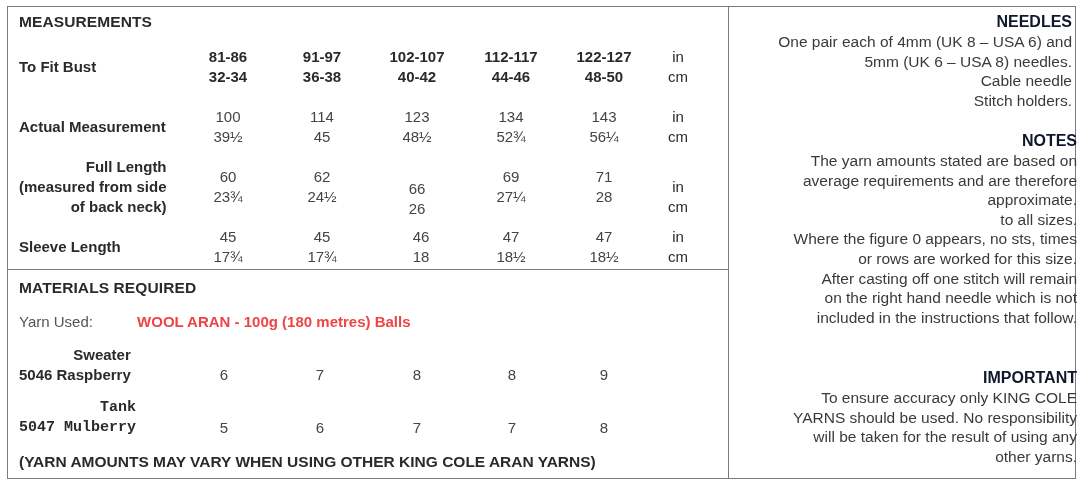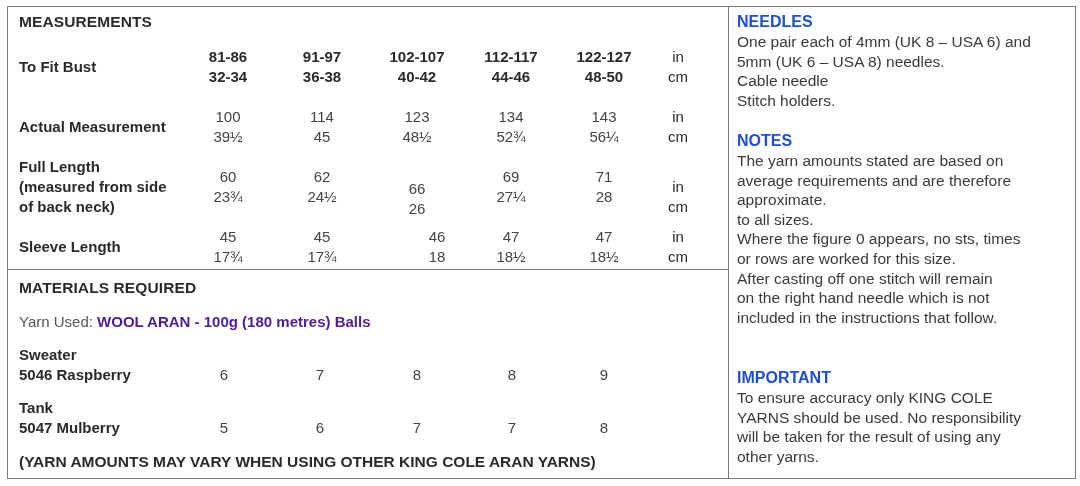--- a/index.html
+++ b/index.html
@@ -2,31 +2,31 @@
 <html><head>
 <meta charset="utf-8">
 <style>
   html, body { margin:0; padding:0; background:#ffffff; }
   body { width:1080px; height:486px; position:relative; overflow:hidden;
          font-family:"Liberation Sans", "DejaVu Sans", sans-serif; color:#2b2b2b; }
   .frame { position:absolute; border:1px solid #7a7a7a; box-sizing:border-box; }
   #left-top { left:7px; top:6px; width:722px; height:264px; }
   #left-bottom { left:7px; top:269px; width:722px; height:210px; }
   #right { left:728px; top:6px; width:348px; height:473px; }
-  .abs { position:absolute; white-space:nowrap; }
+  .abs { position:absolute; white-space:nowrap;text-align:right; }
   .h { font-weight:bold; font-size:15.5px; color:#2a2a2a; letter-spacing:0.1px; }
   .lbl { font-weight:bold; font-size:15px; color:#2a2a2a; line-height:20px; }
   .col { position:absolute; text-align:center; width:90px; font-size:15px; line-height:20px; color:#444; }
   .col.bold { font-weight:bold; color:#2a2a2a; }
   .unit { position:absolute; text-align:center; width:40px; font-weight:normal; font-size:15px; line-height:20px; color:#2a2a2a; }
   .rtext { font-size:15.5px; line-height:19.6px; color:#3a3a3a; white-space:normal; }
-  .rhead { font-weight:bold; font-size:16px; color:#1d4ed8; line-height:20px; }
+  .rhead { font-weight:bold; font-size:16px; color:#0f172a; line-height:20px; }
   .yarn-line { font-size:15px; }
   .yarn-line .plain { color:#555; }
-  .yarn-line .strong { font-weight:bold; color:#4c1d95; }
+  .yarn-line .strong { font-weight:bold; color:#ef4444;margin-left:40px; }
 </style>
 </head>
 <body>
 
 <div class="frame" id="left-top"></div>
 <div class="abs h" style="left:19px;top:13px;">MEASUREMENTS</div>
 
 <div class="abs lbl" style="left:19px;top:57px;">To Fit Bust</div>
 <div class="col bold" style="left:183px;top:47px;">
     <div>81-86</div>
@@ -111,21 +111,21 @@
 
 <div class="abs lbl" style="left:19px;top:237px;">Sleeve Length</div>
 <div class="col" style="left:183px;top:227px;">
     <div>45</div>
     <div>17¾</div>
   </div>
 <div class="col" style="left:277px;top:227px;">
     <div>45</div>
     <div>17¾</div>
   </div>
-<div class="col" style="left:392px;top:227px;">
+<div class="col" style="left:376px;top:227px;">
     <div>46</div>
     <div>18</div>
   </div>
 <div class="col" style="left:466px;top:227px;">
     <div>47</div>
     <div>18½</div>
   </div>
 <div class="col" style="left:559px;top:227px;">
     <div>47</div>
     <div>18½</div>
@@ -145,21 +145,21 @@
 <div class="abs lbl" style="left:19px;top:345px;">
   <div>Sweater</div>
   <div>5046 Raspberry</div>
 </div>
 <div class="col" style="left:179px;top:365px;">6</div>
 <div class="col" style="left:275px;top:365px;">7</div>
 <div class="col" style="left:372px;top:365px;">8</div>
 <div class="col" style="left:467px;top:365px;">8</div>
 <div class="col" style="left:559px;top:365px;">9</div>
 
-<div class="abs lbl" style="left:19px;top:398px;">
+<div class="abs lbl" style="left:19px;top:398px;font-family:Liberation Mono, monospace;">
   <div>Tank</div>
   <div>5047 Mulberry</div>
 </div>
 <div class="col" style="left:179px;top:418px;">5</div>
 <div class="col" style="left:275px;top:418px;">6</div>
 <div class="col" style="left:372px;top:418px;">7</div>
 <div class="col" style="left:467px;top:418px;">7</div>
 <div class="col" style="left:559px;top:418px;">8</div>
 
 <div class="abs lbl" style="left:19px;top:452px;font-size:15.5px;">(YARN AMOUNTS MAY VARY WHEN USING OTHER KING COLE ARAN YARNS)</div>

